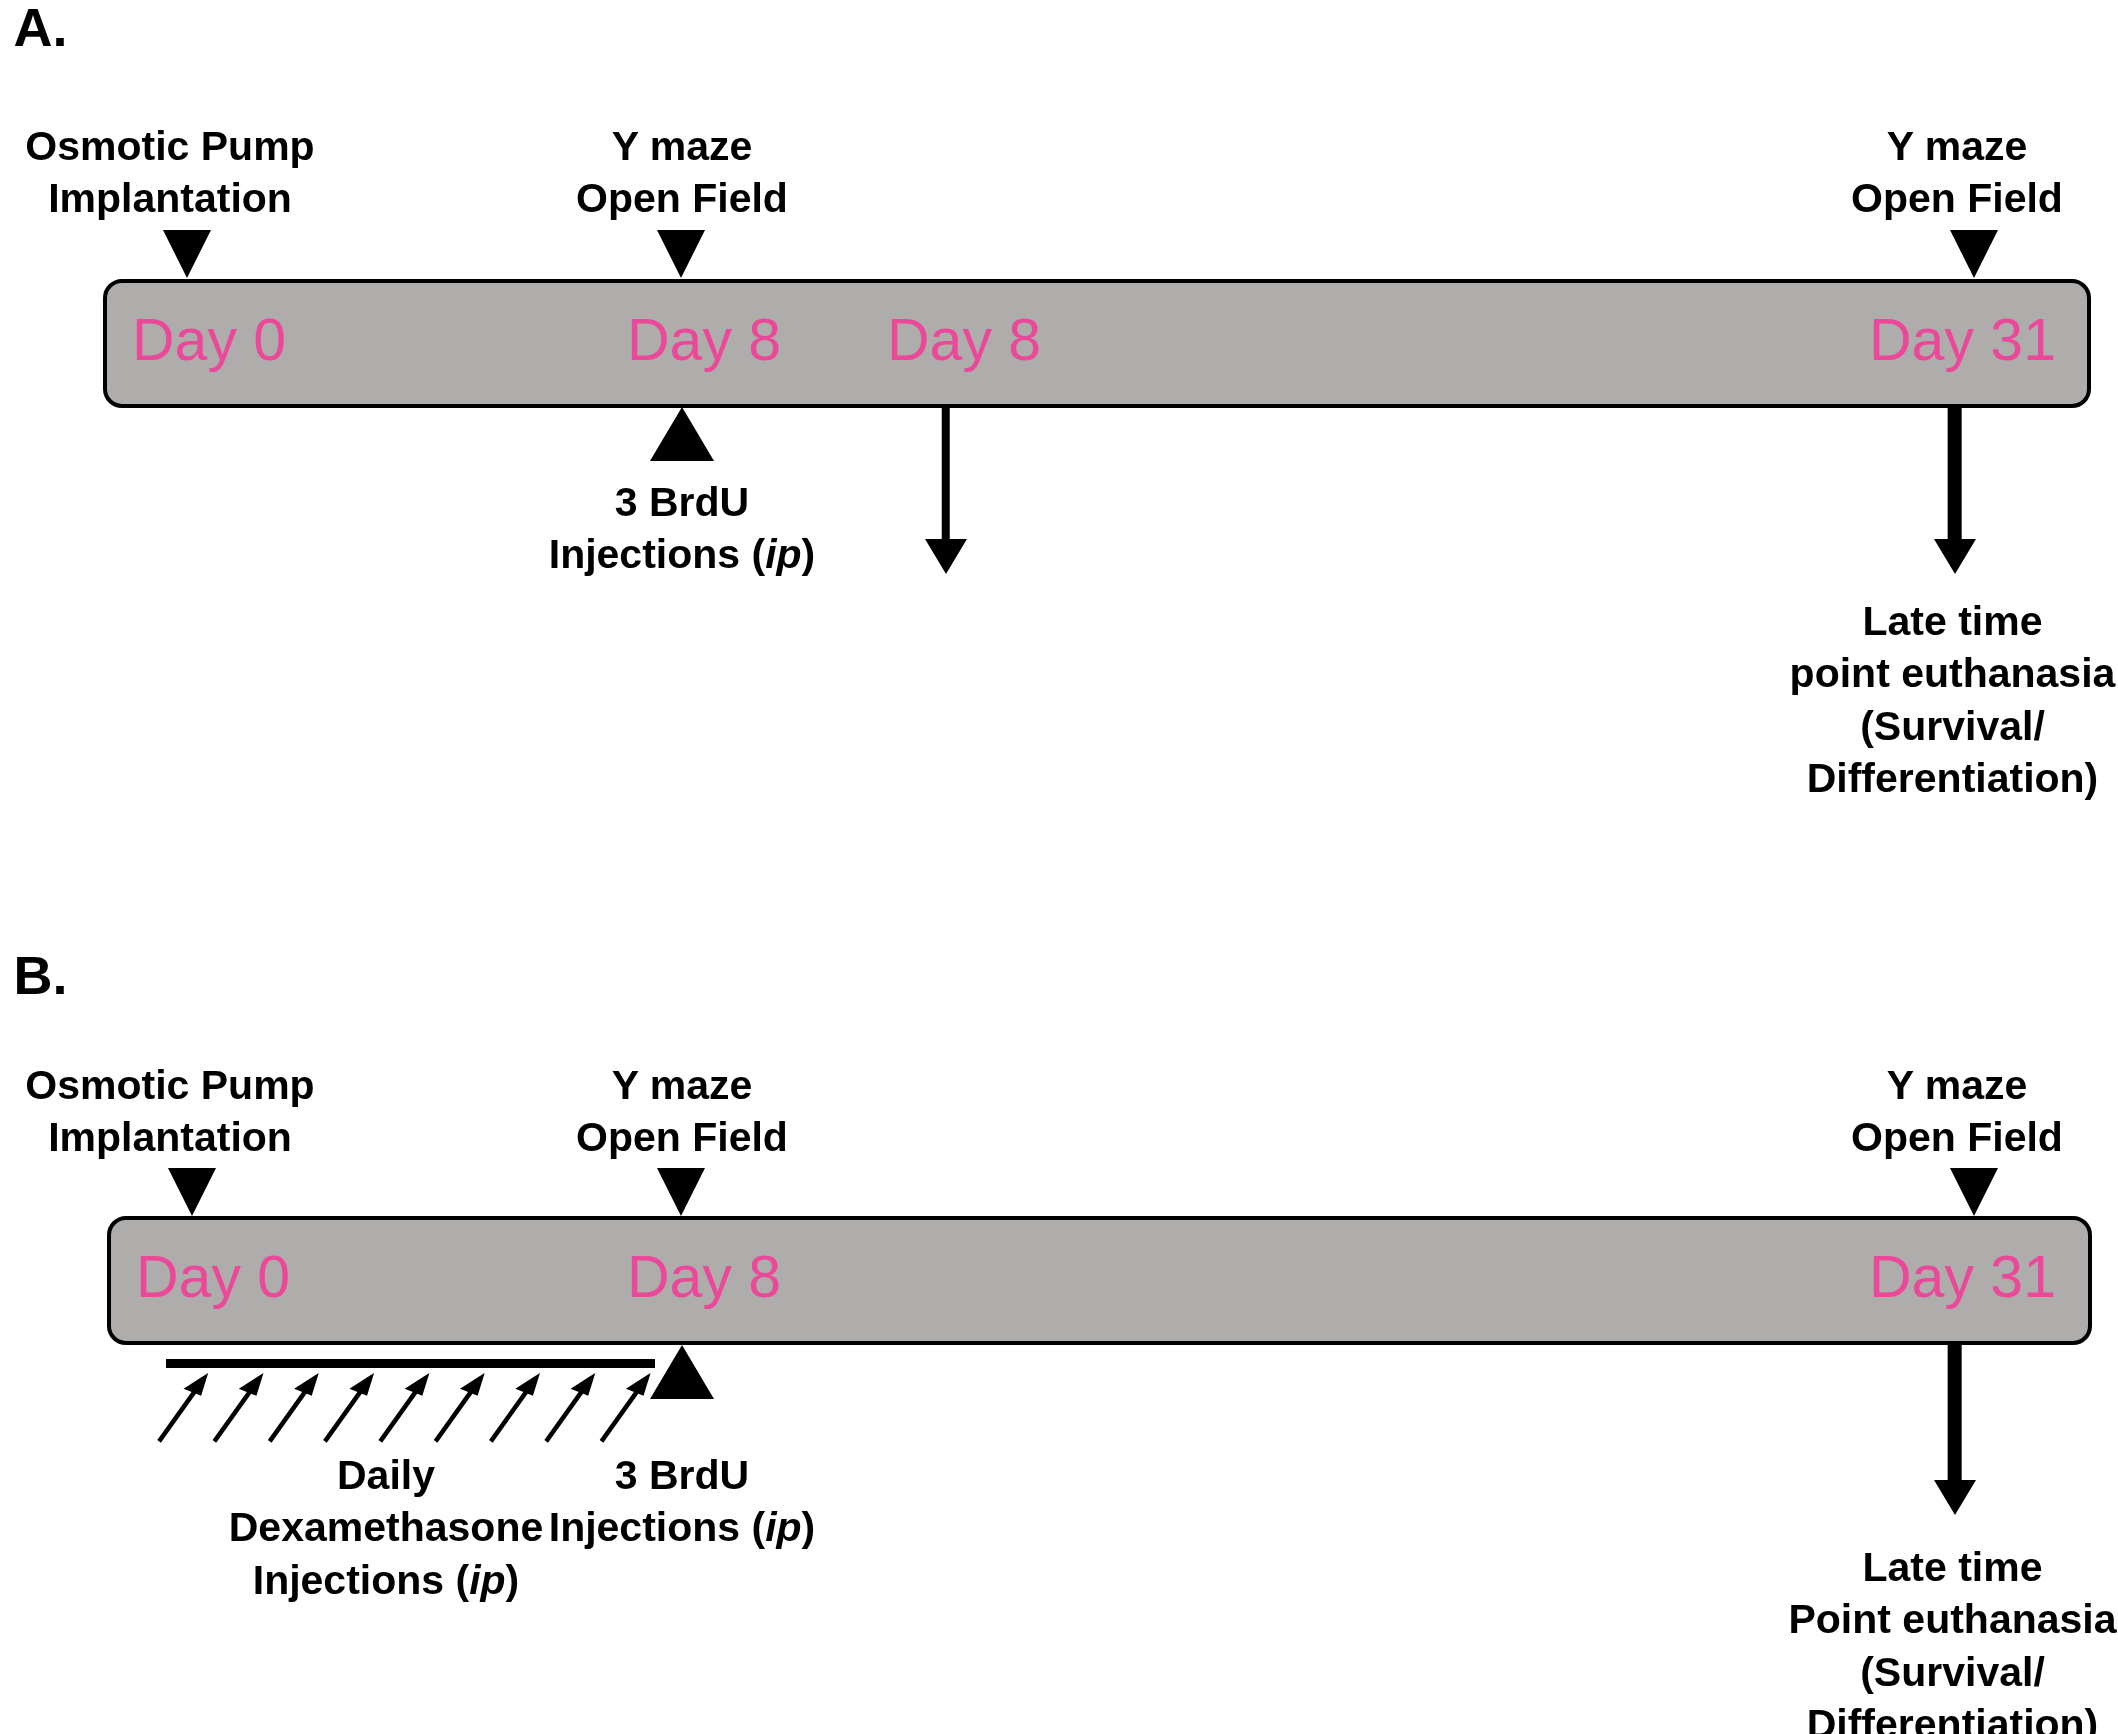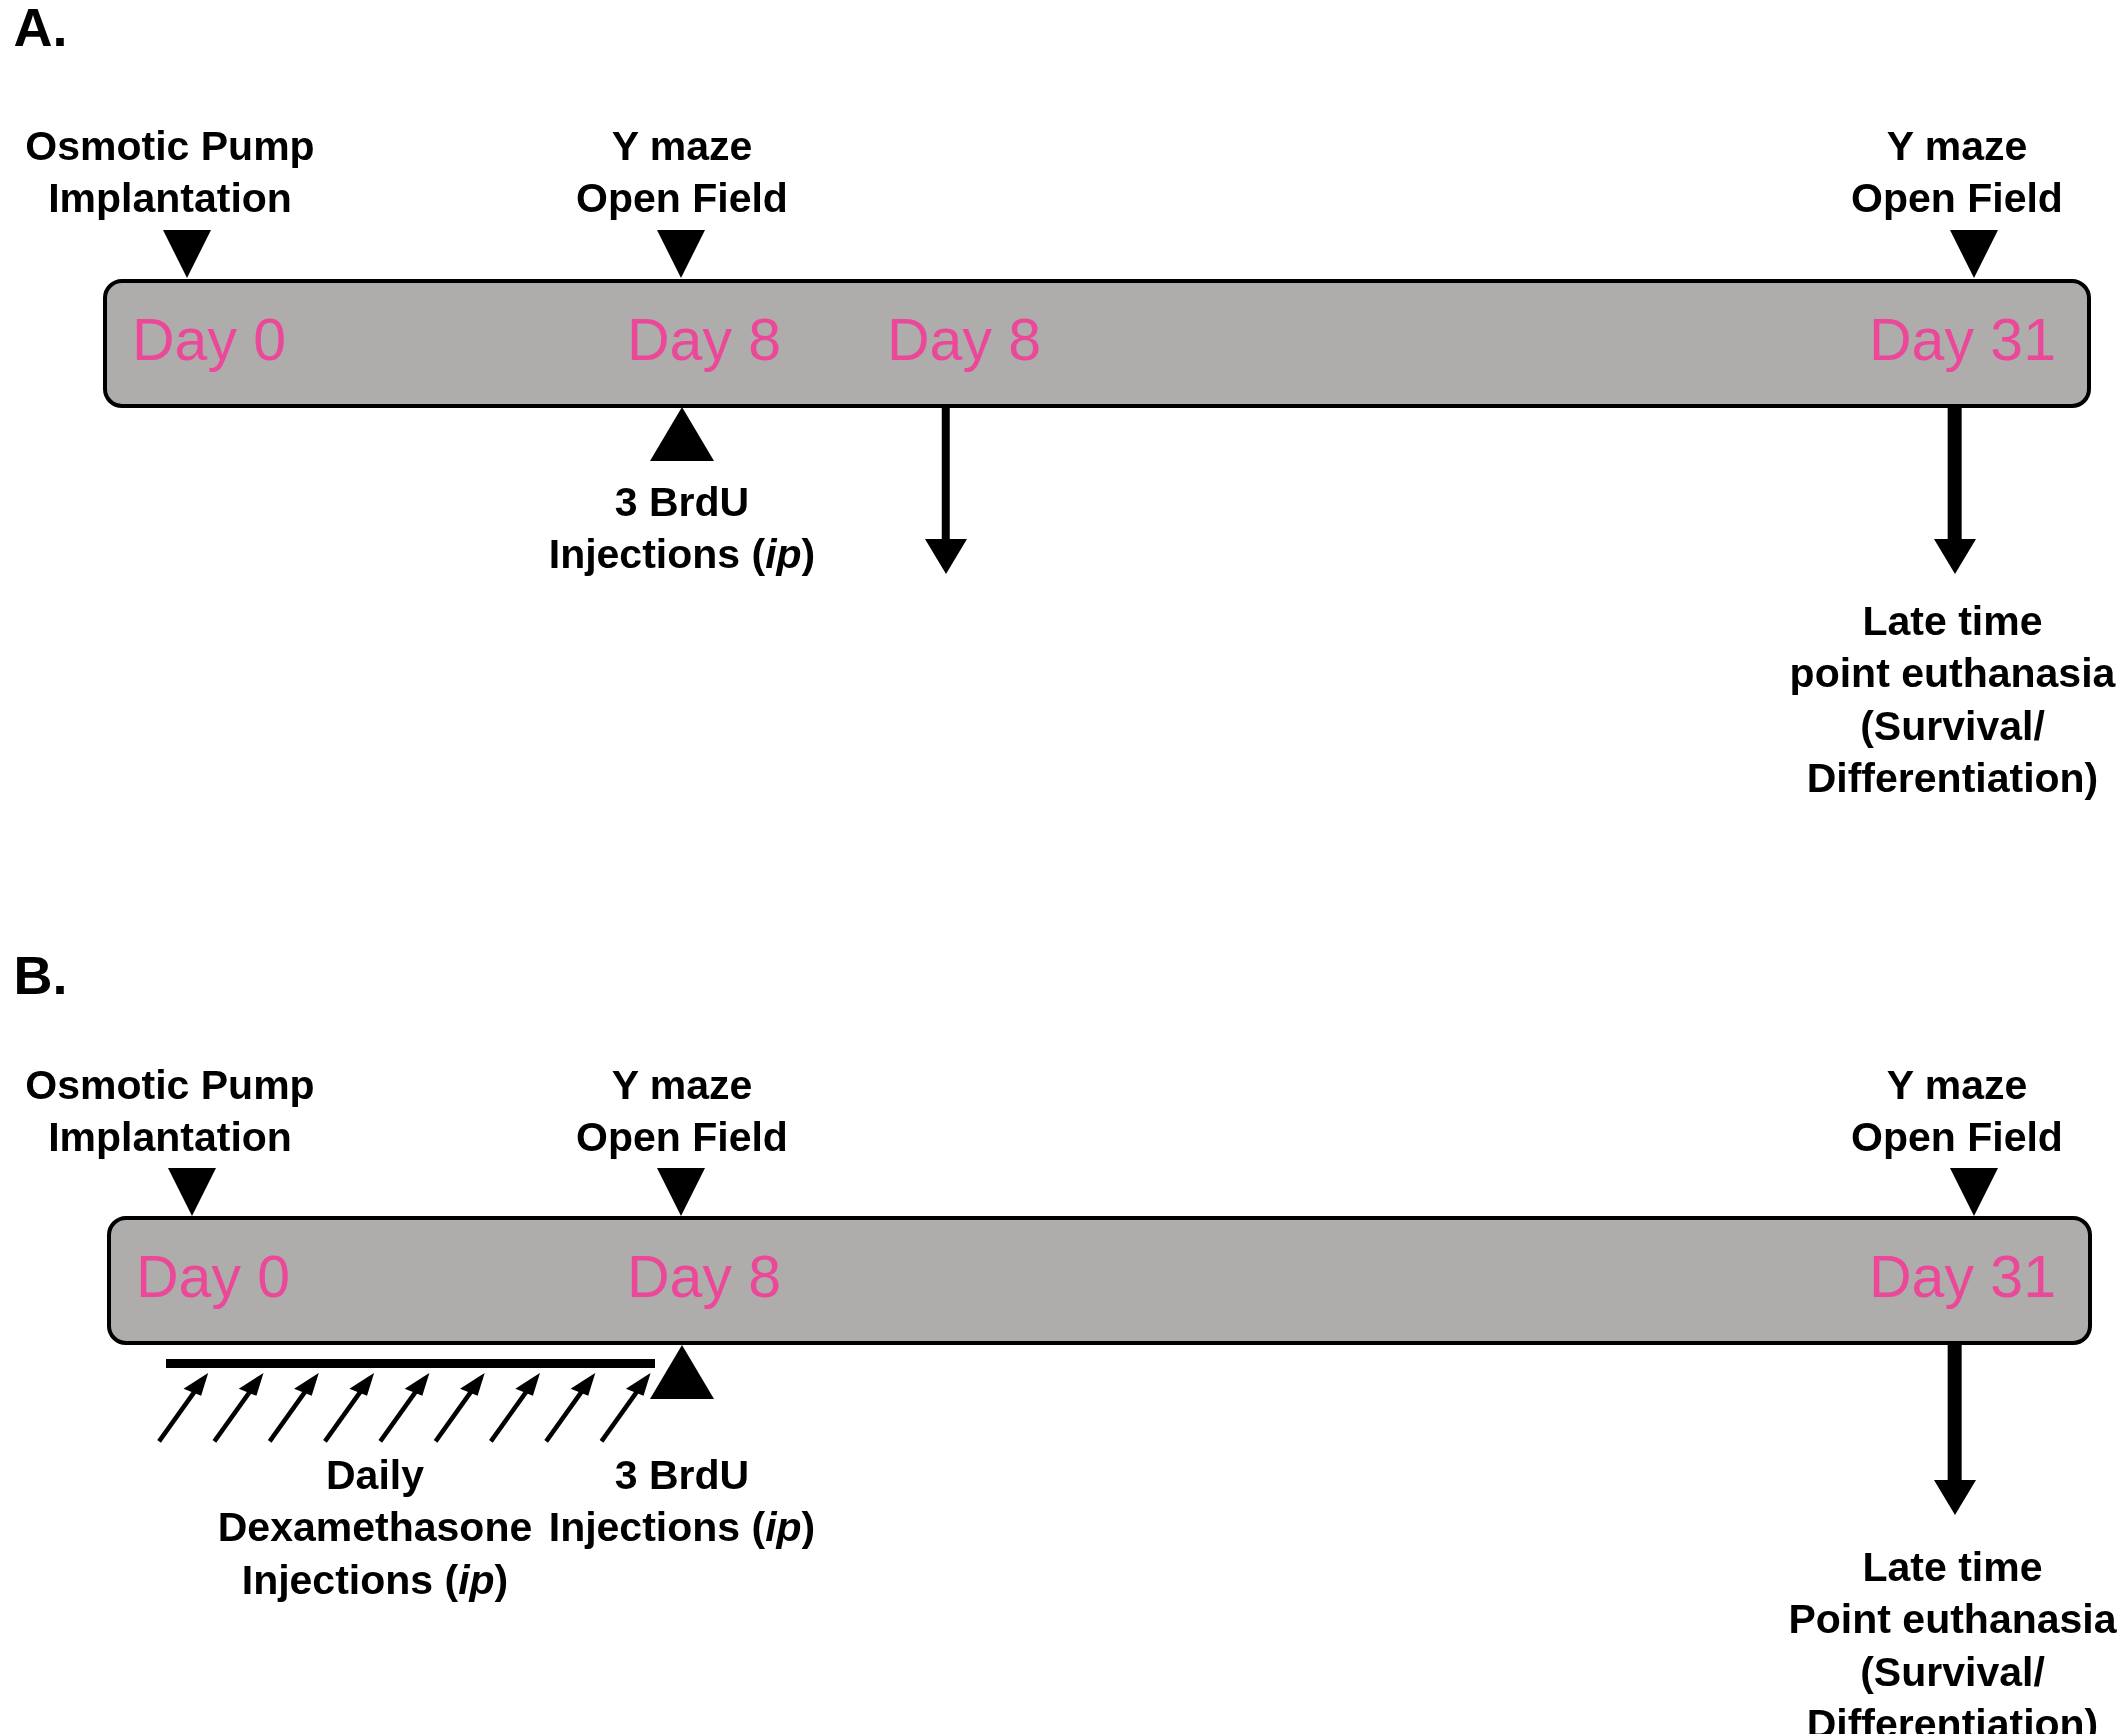--- a/index.html
+++ b/index.html
@@ -208,21 +208,21 @@
           <line x1="696" y1="130" x2="776" y2="18"></line>
           <polygon points="776,18 748,36 768,44"></polygon>
         </g>
       <g>
           <line x1="794" y1="130" x2="874" y2="18"></line>
           <polygon points="874,18 846,36 866,44"></polygon>
         </g>
     </g>
   </svg>
 
-  <div class="event-caption" style="left:216px; top:1449px; width:318px;"><span>Daily
+  <div class="event-caption" style="left:227px; top:1449px; width:318px;"><span>Daily
 Dexamethasone
 Injections (</span><em>ip</em><span>)</span></div>
 
   <div class="tri-up" style="left:650px; top:1345px;"></div>
   <div class="event-caption" style="left:540px; top:1449px; width:284px;"><span>3 BrdU
 Injections (</span><em>ip</em><span>)</span></div>
 
   <div class="v-arrow" style="left:1933px; top:1345px; width:43px; height:170px;">
     <div class="shaft" style="width:14.7px; height:136px;"></div>
     <div class="head"></div>

